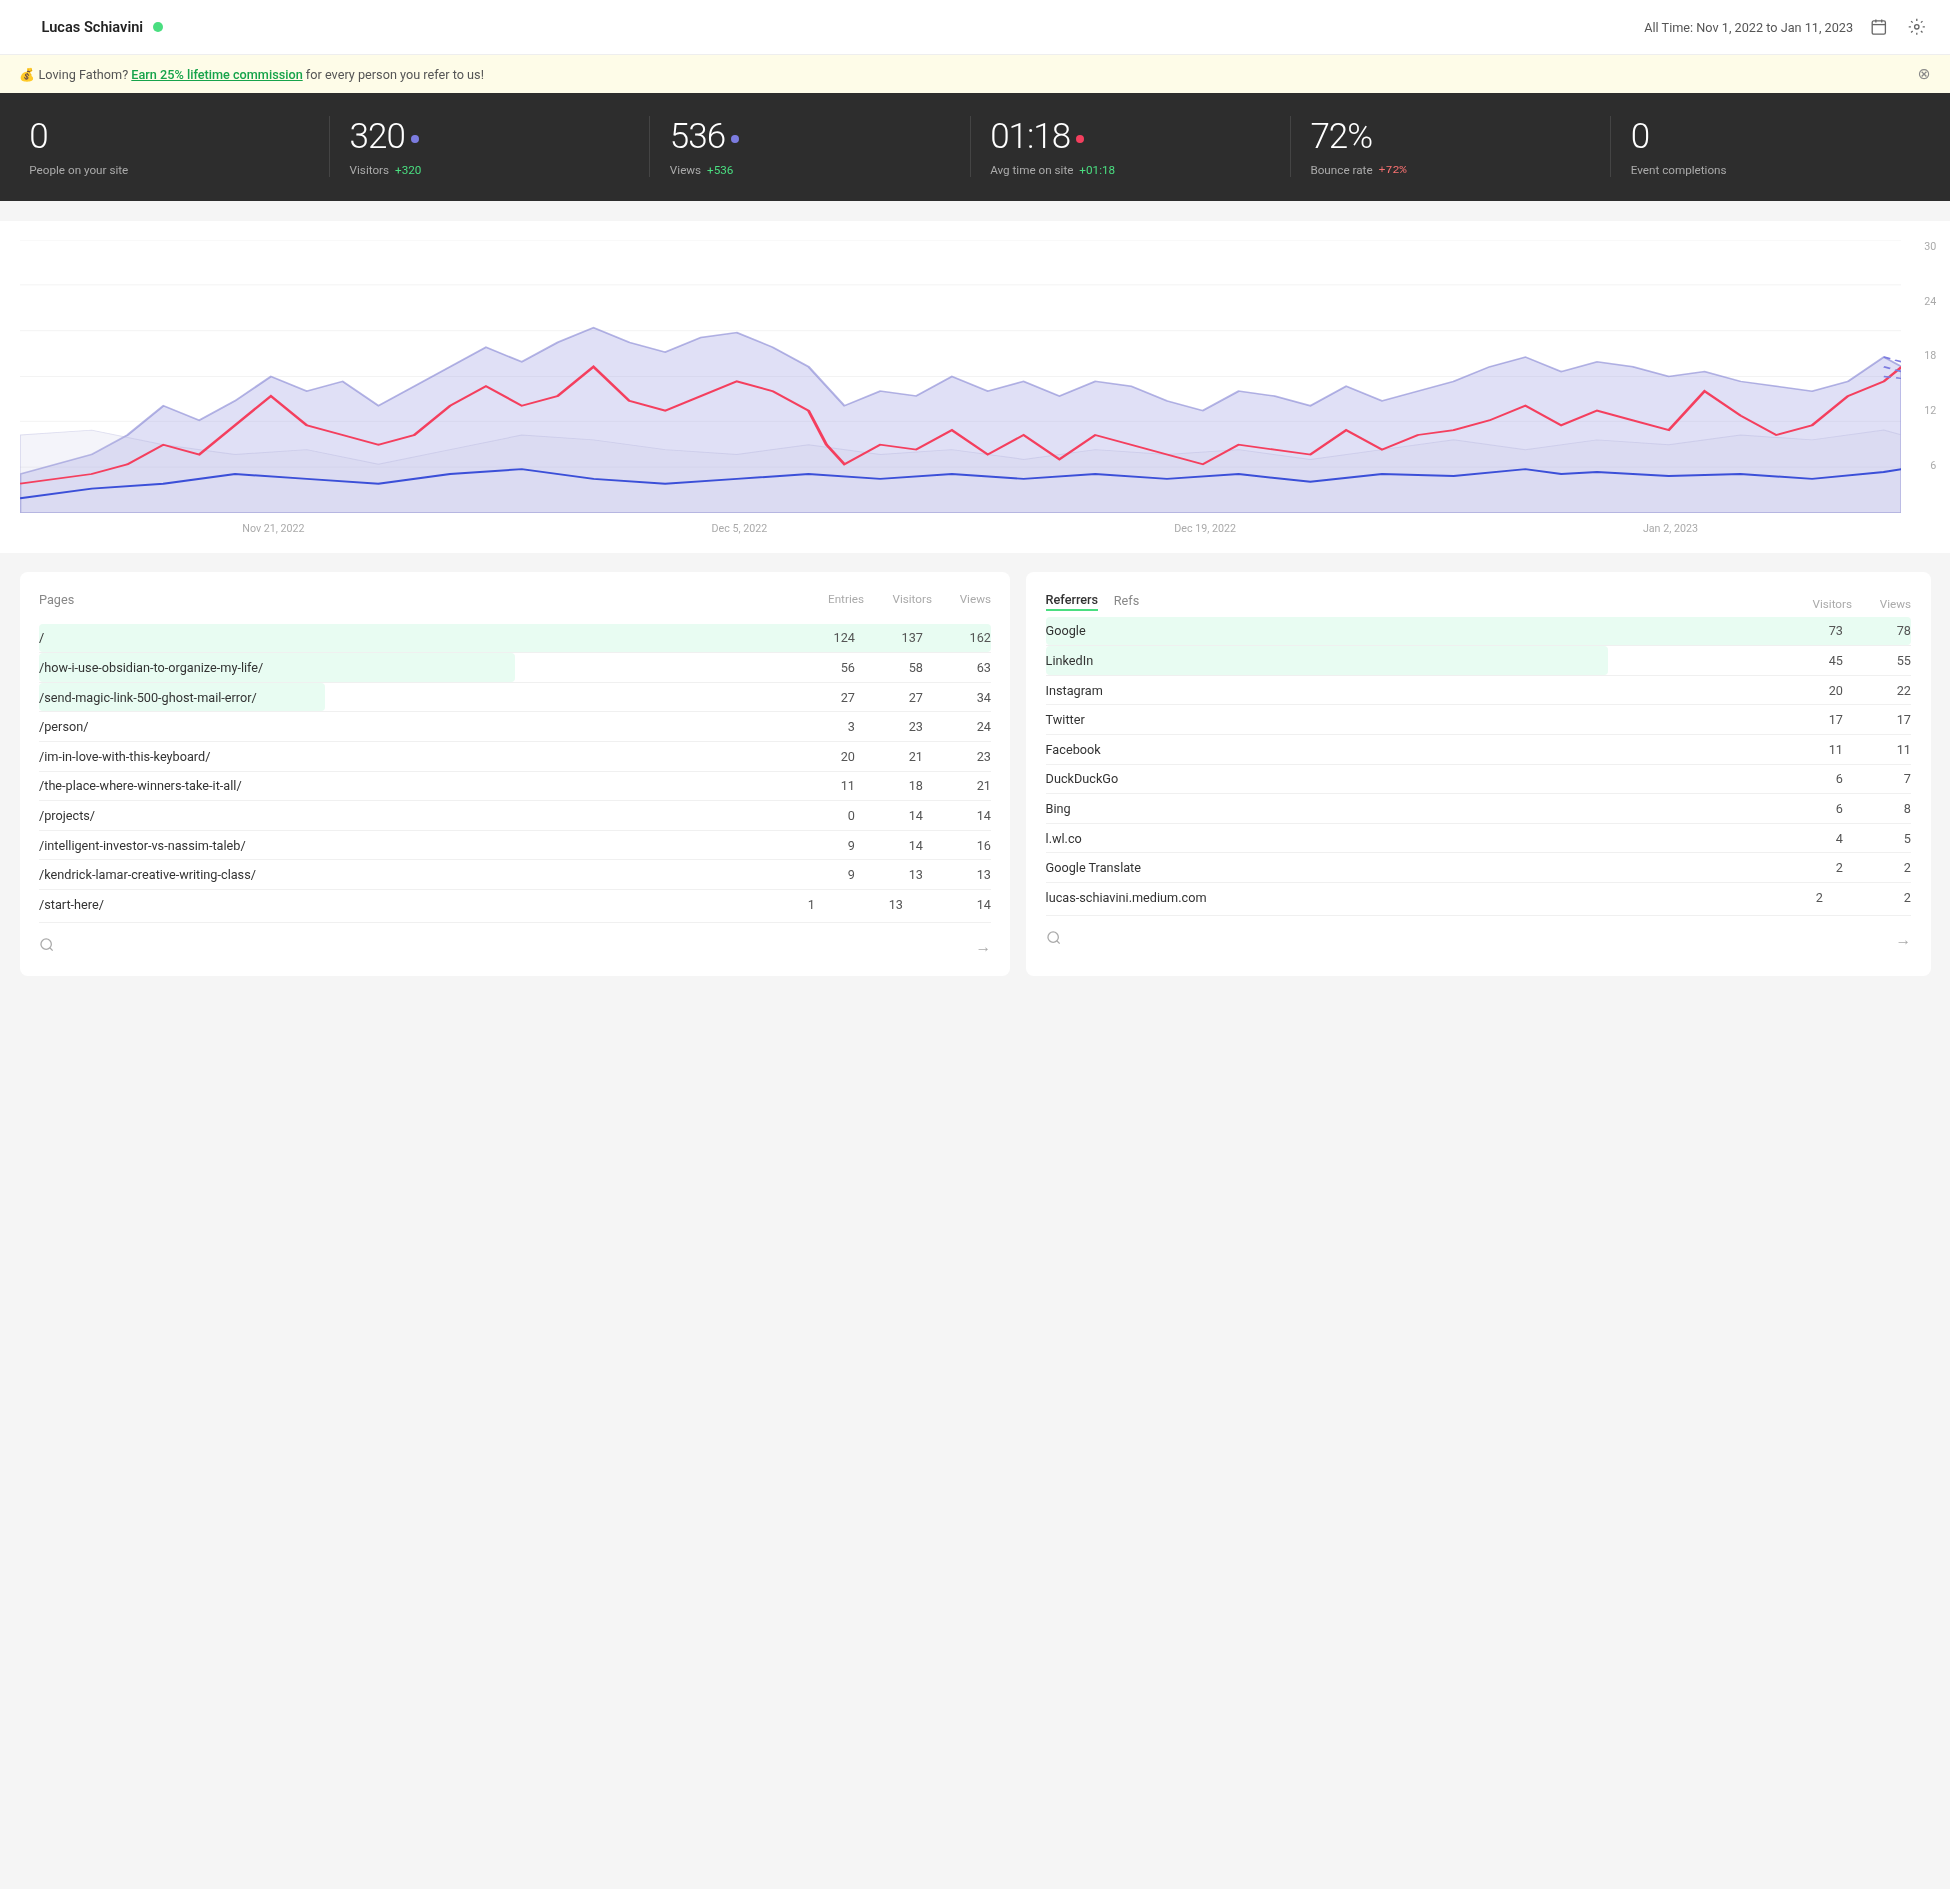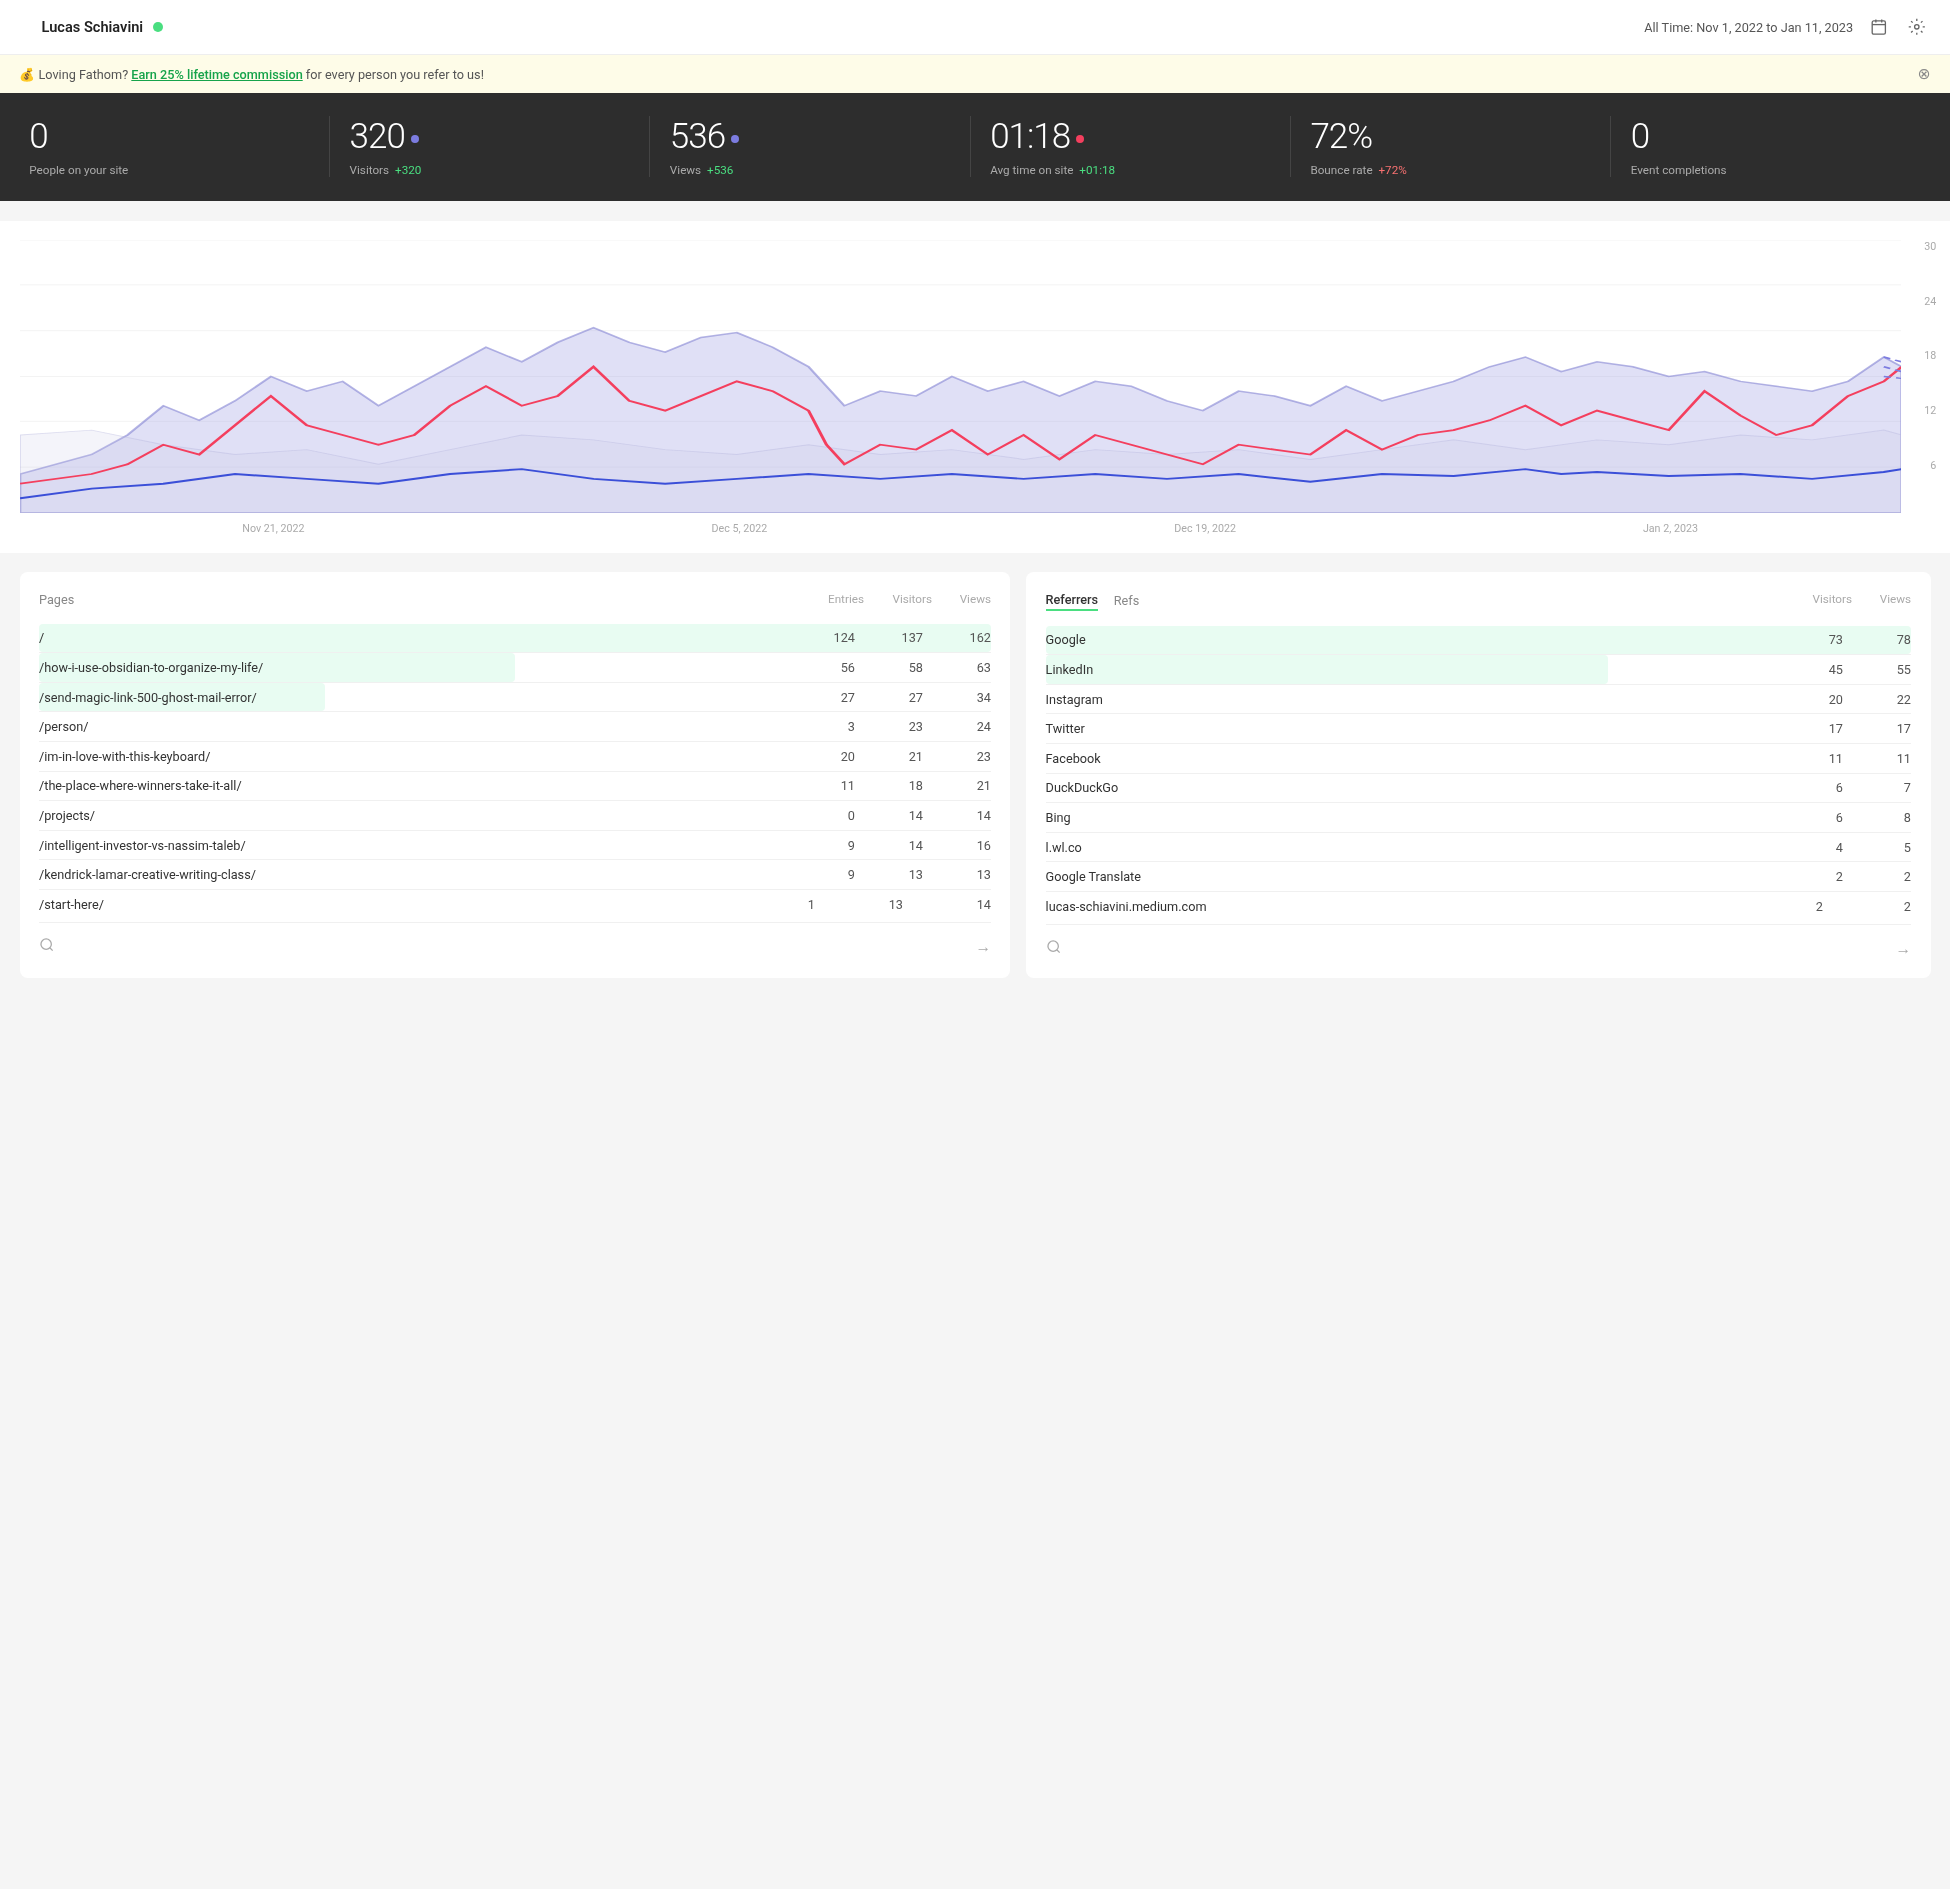--- a/index.html
+++ b/index.html
@@ -112,21 +112,21 @@
       margin-top: 3.9px;
     }
     .stat-label {
       font-size: 11.7px;
       color: #aaa;
       display: flex;
       align-items: center;
       gap: 5.9px;
     }
     .stat-change-pos { color: #4ade80; font-size: 11.7px; }
-    .stat-change-neg { color: #f87171; font-size: 11.7px; }
+    .stat-change-neg { color: #f87171; font-size: 11.7px; font-family: Liberation Mono, monospace; }
 
     
     .chart-area {
       background: #fff;
       padding: 19.5px 19.5px 9.8px 9.8px;
       position: relative;
       height: 332px;
       margin-top: 20px;
     }
     .chart-y-label {
@@ -470,21 +470,21 @@
         <svg width="15.6" height="15.6" viewBox="0 0 24 24" fill="none" stroke="currentColor" stroke-width="2">
           <circle cx="11" cy="11" r="8"></circle>
           <line x1="21" y1="21" x2="16.65" y2="16.65"></line>
         </svg>
       </span>
       <span class="footer-arrow">→</span>
     </div>
   </div>
 
   <div class="table-panel right">
-    <div style="display:flex; justify-content:space-between; align-items:flex-start; margin-bottom:15px;">
+    <div style="display:flex; justify-content:space-between; align-items:flex-end; margin-bottom:6px;">
       <div class="ref-tabs">
         <span class="ref-tab active">Referrers</span>
         <span class="ref-tab">Refs</span>
       </div>
       <div style="display:flex; gap:0;">
         <span style="font-size:11.7px;color:#aaa;width:68px;text-align:right;">Visitors</span>
         <span style="font-size:11.7px;color:#aaa;width:59px;text-align:right;">Views</span>
       </div>
     </div>
 

